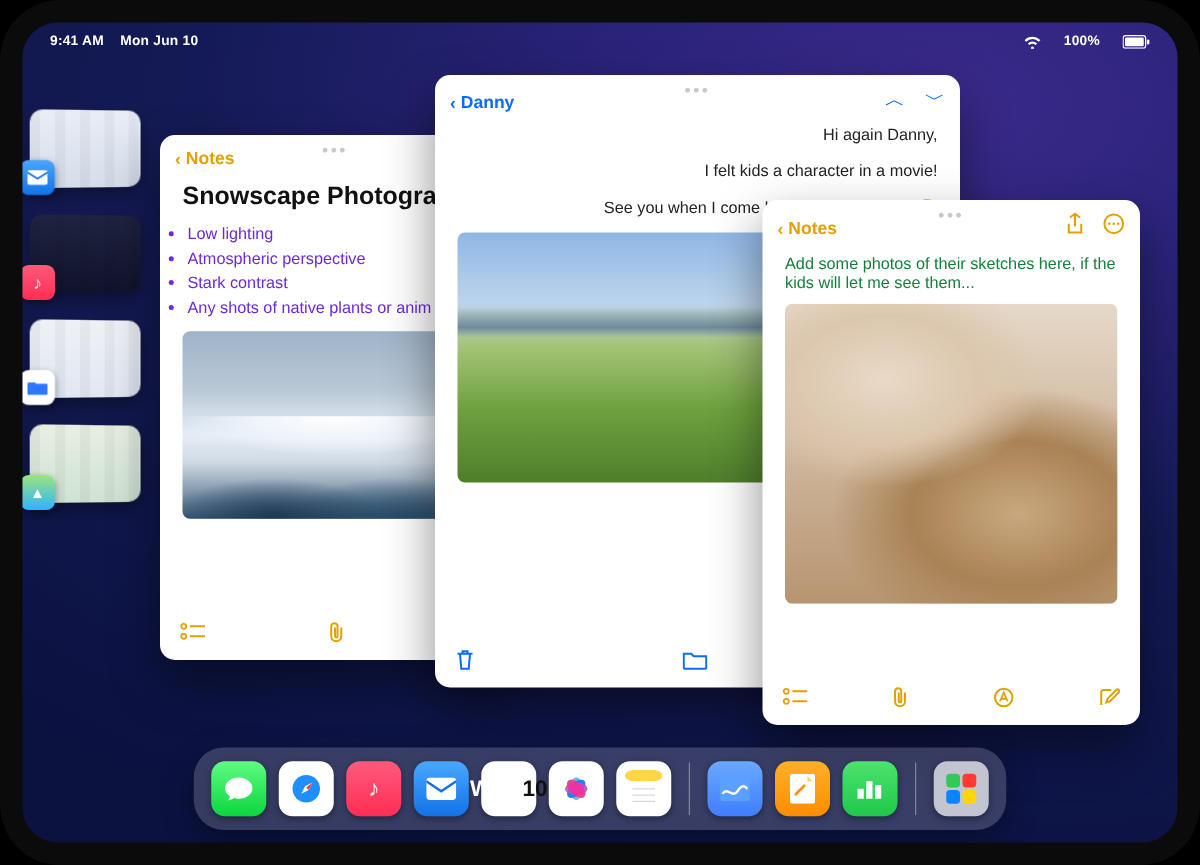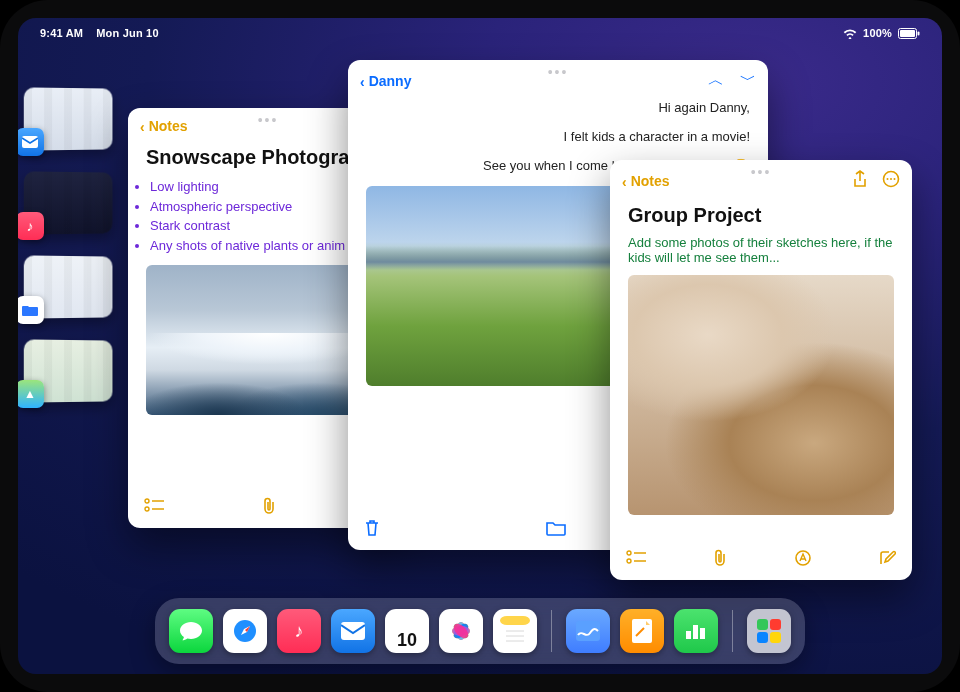--- a/index.html
+++ b/index.html
@@ -7,35 +7,35 @@
   body { background: #000; display: flex; align-items: center; justify-content: center; }
 
   
   .device {
     width: 960px; height: 692px; position: relative;
     background: #0b0b0c;
     border-radius: 48px;
   }
   .screen {
     position: absolute; inset: 18px;
-    border-radius: 18px;
+    border-radius: 28px;
     overflow: hidden;
     background:
       radial-gradient(120% 100% at 80% 10%, #3a2a8a 0%, #2a237a 25%, #141a55 55%, #0b1240 100%);
   }
 
   
   .status {
     position: absolute; top: 6px; left: 0; right: 0; height: 18px;
     display: flex; justify-content: space-between; align-items: center;
     padding: 0 22px; color: #fff; font-size: 11px; font-weight: 600;
     letter-spacing: .2px;
     z-index: 100;
   }
-  .status .right { display: flex; align-items: center; gap: 6px; }
+  .status .right { display: flex; align-items: center; gap: 18px; }
   .wifi-icon, .battery-icon { display: inline-flex; }
   .wifi-icon svg, .battery-icon svg { display: block; }
 
   
   .stage-strip {
     position: absolute; left: 6px; top: 70px; width: 94px;
     display: flex; flex-direction: column; gap: 22px; z-index: 5;
   }
   .stage-item { position: relative; width: 90px; height: 62px; }
   .stage-thumb {
@@ -72,21 +72,21 @@
   .dock .app {
     width: 44px; height: 44px; border-radius: 11px;
     display:flex; align-items:center; justify-content:center;
     color:#fff; font-weight:700; font-size:18px;
     box-shadow: 0 2px 6px rgba(0,0,0,.35);
   }
   .d-msg{background:linear-gradient(#5efc82,#0bd63d);} 
   .d-safari{background:#fff;color:#2b77ff;}
   .d-music{background:linear-gradient(#ff5a7a,#ff2d55);} 
   .d-mail{background:linear-gradient(#4aa7ff,#1173e6);} 
-  .d-cal{background:#fff;color:#e33;display:flex;flex-direction:column;align-items:center;justify-content:center;font-size:7px;line-height:1;}
+  .d-cal{background:#fff;color:#e33;display:flex;align-items:center;justify-content:center;font-size:7px;line-height:1;}
   .d-cal .num{font-size:18px;color:#111;font-weight:600;}
   .d-photos{background:#fff;}
   .d-notes{background:#fff;}
   .d-free{background:linear-gradient(#6aa9ff,#3f7dff);} 
   .d-pages{background:linear-gradient(#ffb028,#ff8c00);} 
   .d-numbers{background:linear-gradient(#4be36e,#1fc84a);} 
   .d-recent{background:rgba(255,255,255,.7);} 
 
   
   .win {
@@ -305,21 +305,20 @@
             <svg width="18" height="18" viewBox="0 0 18 18">
                 <circle cx="9" cy="9" r="7.5" fill="none" stroke="#e2a100" stroke-width="1.6"></circle>
                 <circle cx="5.5" cy="9" r="1" fill="#e2a100"></circle>
                 <circle cx="9" cy="9" r="1" fill="#e2a100"></circle>
                 <circle cx="12.5" cy="9" r="1" fill="#e2a100"></circle>
               </svg>
           </span>
         </div>
       </div>
       <div class="content">
-        <h2 class="title">Group Project</h2>
         <div class="sub">Add some photos of their sketches here, if the kids will let me see them...</div>
         <div class="photo kids"></div>
       </div>
       <div class="bottombar">
         <span class="icon-btn">
           <svg width="20" height="16" viewBox="0 0 20 16">
               <circle cx="3" cy="3" r="2" fill="none" stroke="#e2a100" stroke-width="1.4"></circle>
               <line x1="8" y1="3" x2="20" y2="3" stroke="#e2a100" stroke-width="1.6"></line>
               <circle cx="3" cy="11" r="2" fill="none" stroke="#e2a100" stroke-width="1.4"></circle>
               <line x1="8" y1="11" x2="20" y2="11" stroke="#e2a100" stroke-width="1.6"></line>

